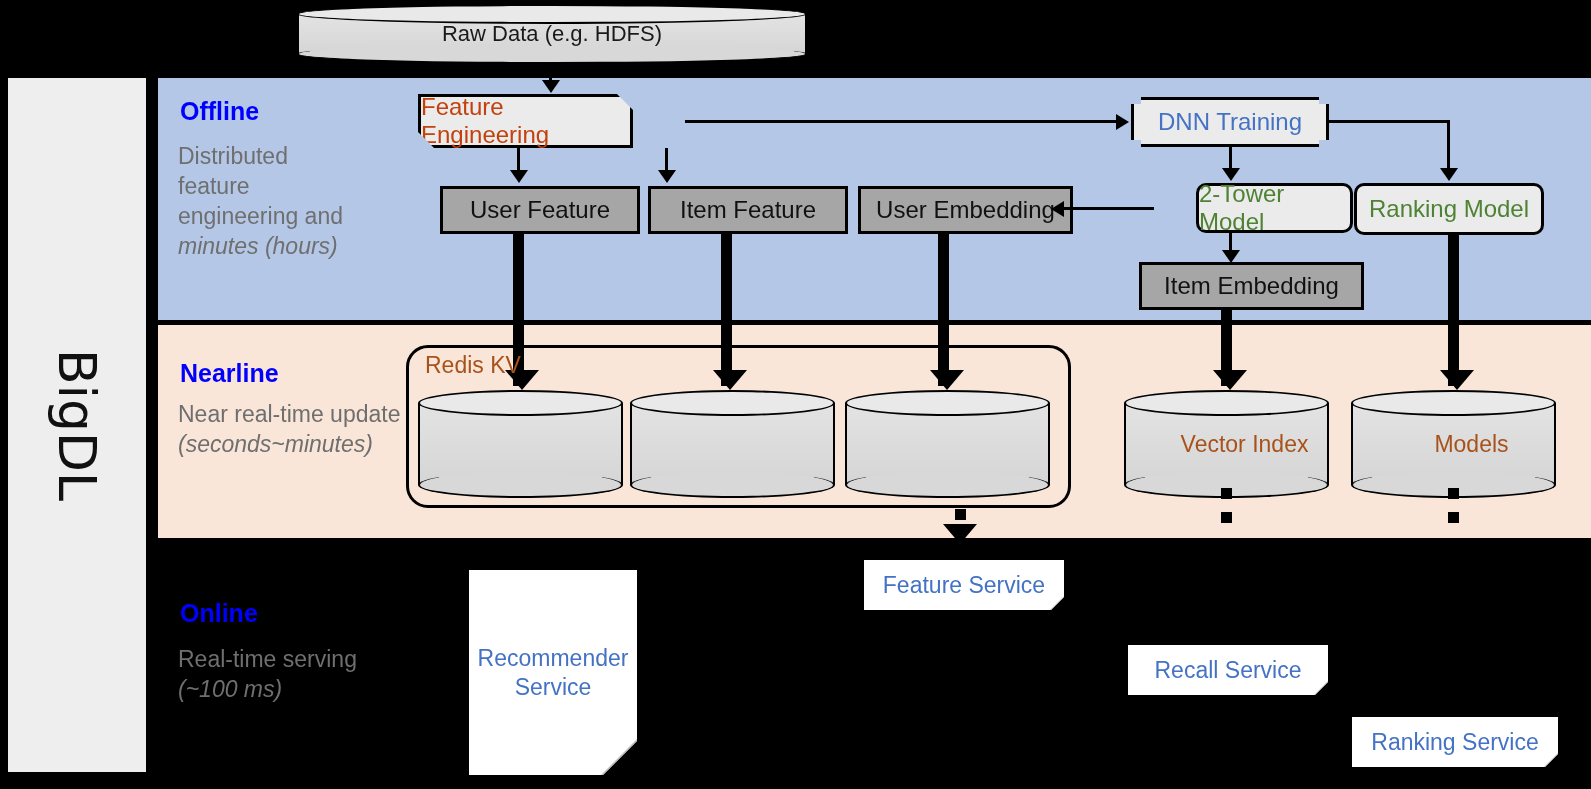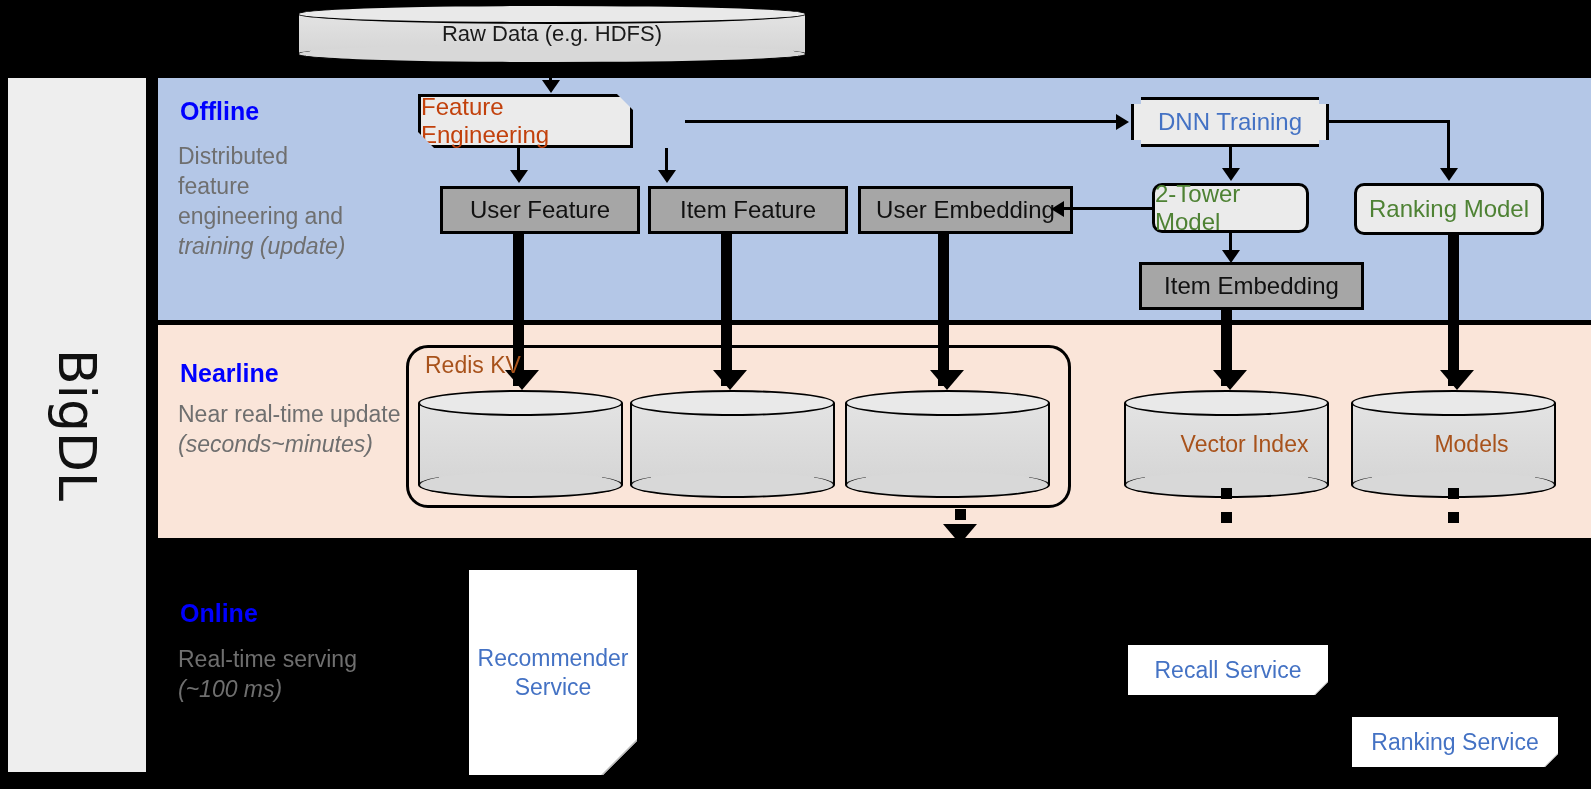--- a/index.html
+++ b/index.html
@@ -85,21 +85,21 @@
       font-size:24px;color:#4472c4;
       clip-path:polygon(10px 0,calc(100% - 10px) 0,calc(100% - 10px) 7px,100% 7px,
                         100% calc(100% - 7px),calc(100% - 10px) calc(100% - 7px),
                         calc(100% - 10px) 100%,10px 100%,10px calc(100% - 7px),
                         0 calc(100% - 7px),0 7px,10px 7px);}
 
   
   .roundbox{position:absolute;background:#ebebeb;border:3px solid #000;border-radius:10px;
             display:flex;align-items:center;justify-content:center;
             font-size:24px;color:#4e8234;box-sizing:border-box;}
-  #two-tower{left:1152px;top:183px;width:157px;height:50px;}
+  #two-tower{left:1196px;top:183px;width:157px;height:50px;}
   #ranking-model{left:1354px;top:183px;width:190px;height:52px;}
 
   
   #redis-kv{position:absolute;left:406px;top:345px;width:665px;height:163px;
             border:3px solid #000;border-radius:22px;box-sizing:border-box;}
   #redis-kv-label{position:absolute;left:425px;top:352px;font-size:23px;color:#a8521b;}
 
   
   .svcbox{position:absolute;background:#fff;
           display:flex;align-items:center;justify-content:center;text-align:center;
@@ -136,21 +136,21 @@
   <div class="band" id="band-offline"></div>
   <div class="band" id="band-nearline"></div>
   <div class="band" id="band-online"></div>
 
   <div id="sidebar">
     <div id="sidebar-label">BigDL</div>
   </div>
 
   <div class="cap-title" id="offline-title">Offline</div>
   <div class="cap-body" id="offline-desc">
-    <span>Distributed feature engineering and </span><i>training (update)</i>
+    <span>Distributed feature engineering and </span><i>minutes (hours)</i>
   </div>
 
   <div class="cap-title" id="nearline-title">Nearline</div>
   <div class="cap-body" id="nearline-desc">
     <span>Near real-time update </span><i>(seconds~minutes)</i>
   </div>
 
   <div class="cap-title" id="online-title">Online</div>
   <div class="cap-body" id="online-desc">
     <span>Real-time serving </span><i>(~100 ms)</i>
@@ -270,20 +270,24 @@
   <div class="sq" style="left:1221px;top:488px;"></div>
   <div class="sq" style="left:1221px;top:512px;"></div>
 
   <div class="sq" style="left:1448px;top:488px;"></div>
   <div class="sq" style="left:1448px;top:512px;"></div>
 
   <div class="svcbox" id="recommender-service">
     <span>Recommender Service</span>
     <span class="fold"></span>
   </div>
+  <div class="svcbox" id="feature-service">
+    <span>Feature Service</span>
+    <span class="fold"></span>
+  </div>
   <div class="svcbox" id="recall-service">
     <span>Recall Service</span>
     <span class="fold"></span>
   </div>
   <div class="svcbox" id="ranking-service">
     <span>Ranking Service</span>
     <span class="fold"></span>
   </div>
 
 </div>

